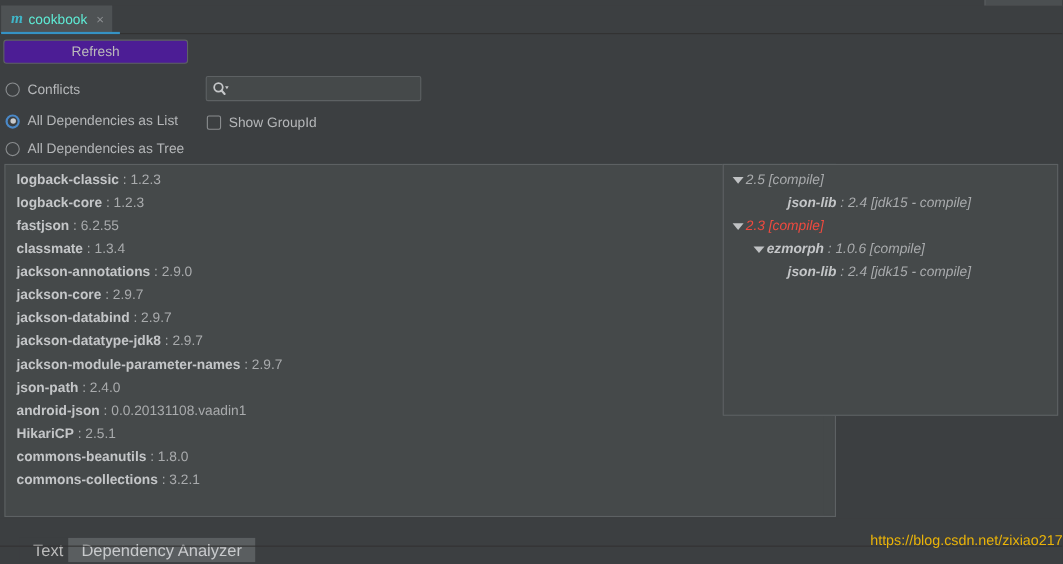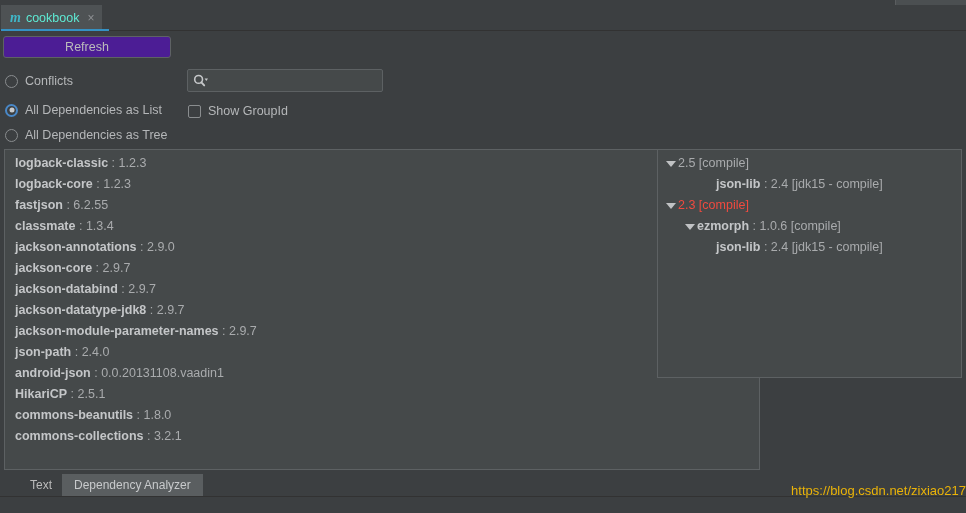--- a/index.html
+++ b/index.html
@@ -171,21 +171,21 @@
     background: #45494a;
     border: 1px solid #5d6163;
     overflow: hidden;
   }
   #list-panel {
     left: 4px; top: 149px;
     width: 756px; height: 321px;
   }
   #tree-panel {
     left: 657px; top: 149px;
-    width: 305px; height: 229px;
+    width: 305px; height: 229px; font-style: italic;
   }
 
   .list-inner {
     position: absolute;
     left: 0; top: 3px;
     right: 0; bottom: 0;
   }
   .dep-row {
     height: 21px;
     line-height: 21px;
@@ -256,24 +256,24 @@
 
   
   .bottom-area {
     position: absolute;
     left: 0; top: 471px;
     width: 966px; height: 42px;
     background: #3c3f41;
   }
   .btab {
     position: absolute;
-    top: 3px; height: 22px;
+    top: 18px; height: 22px;
     display: flex; align-items: center;
     padding: 0 12px;
-    font-size: 12px;
+    font-size: 15px;
     cursor: default;
   }
   #btab-text {
     left: 18px;
     background: #3c3f41;
     color: #bbbbbb;
   }
   #btab-dep {
     left: 62px;
     background: #5a5e60;

